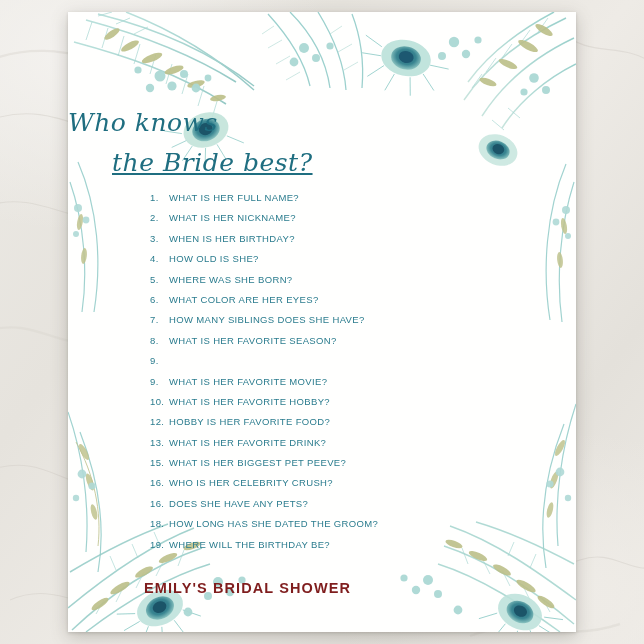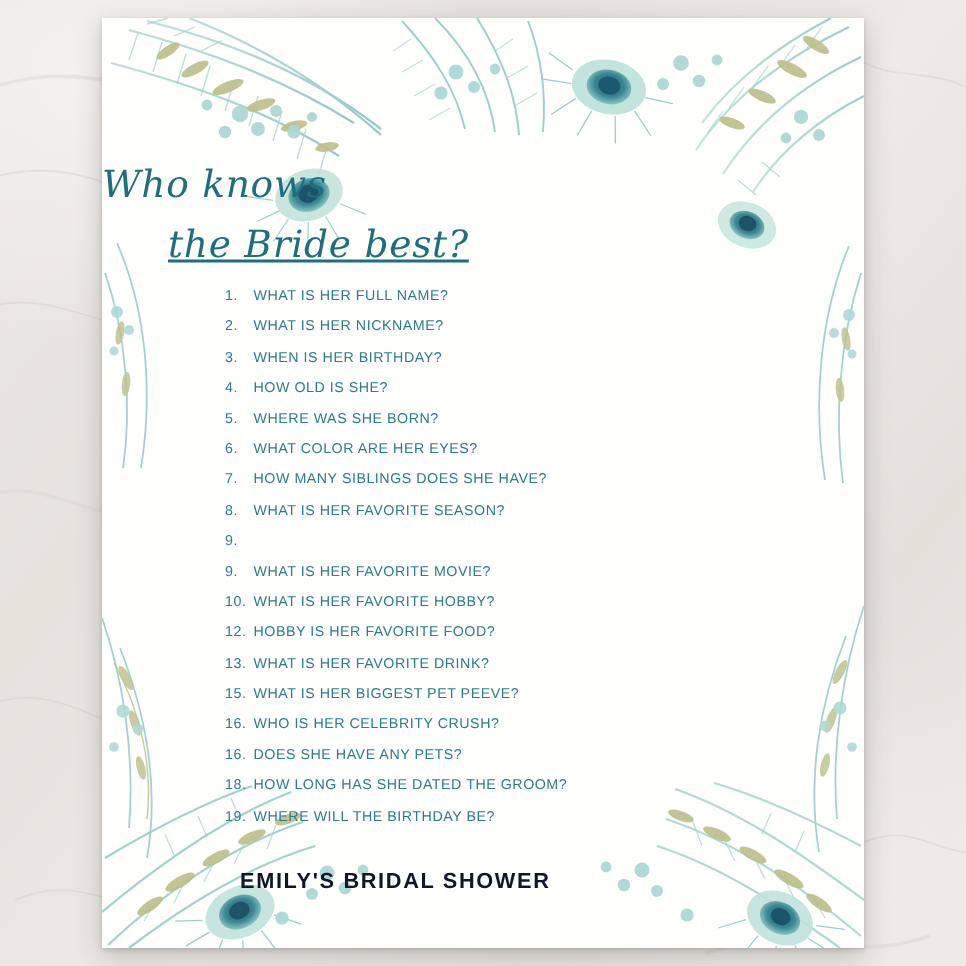--- a/index.html
+++ b/index.html
@@ -103,24 +103,24 @@
     flex: 0 0 19px;
     font-size: 9.5px;
   }
   .q-text {
     font-size: 9.5px;
   }
 
   
   .footer {
     position: absolute;
-    left: 92px;
+    left: 76px;
     top: 568px;
     z-index: 5;
-    color: #0f172a;
+    color: #7f1d1d;
     font-size: 14.5px;
     font-weight: bold;
     letter-spacing: 1.1px;
   }
 </style>
 </head>
 <body>
 
 <div class="stage">
 

